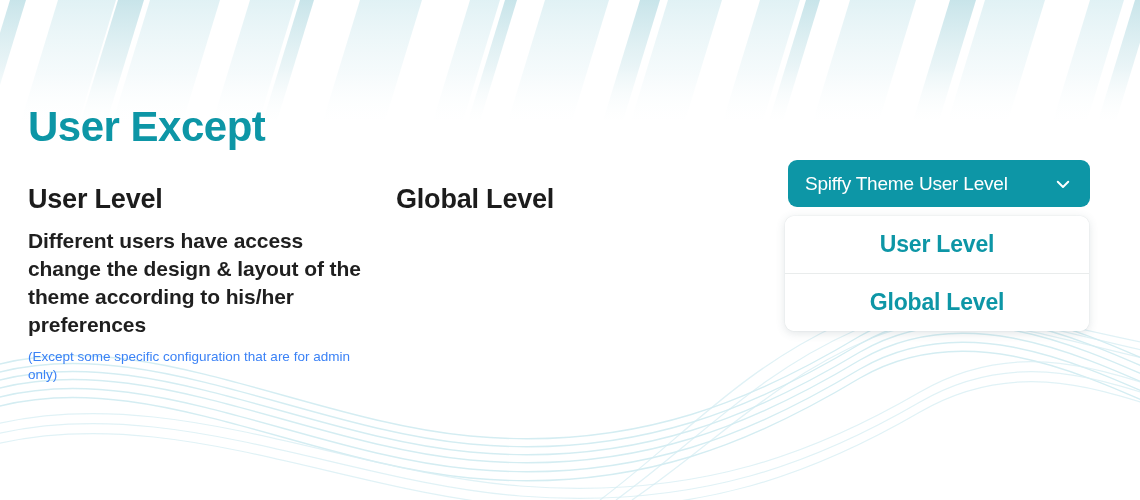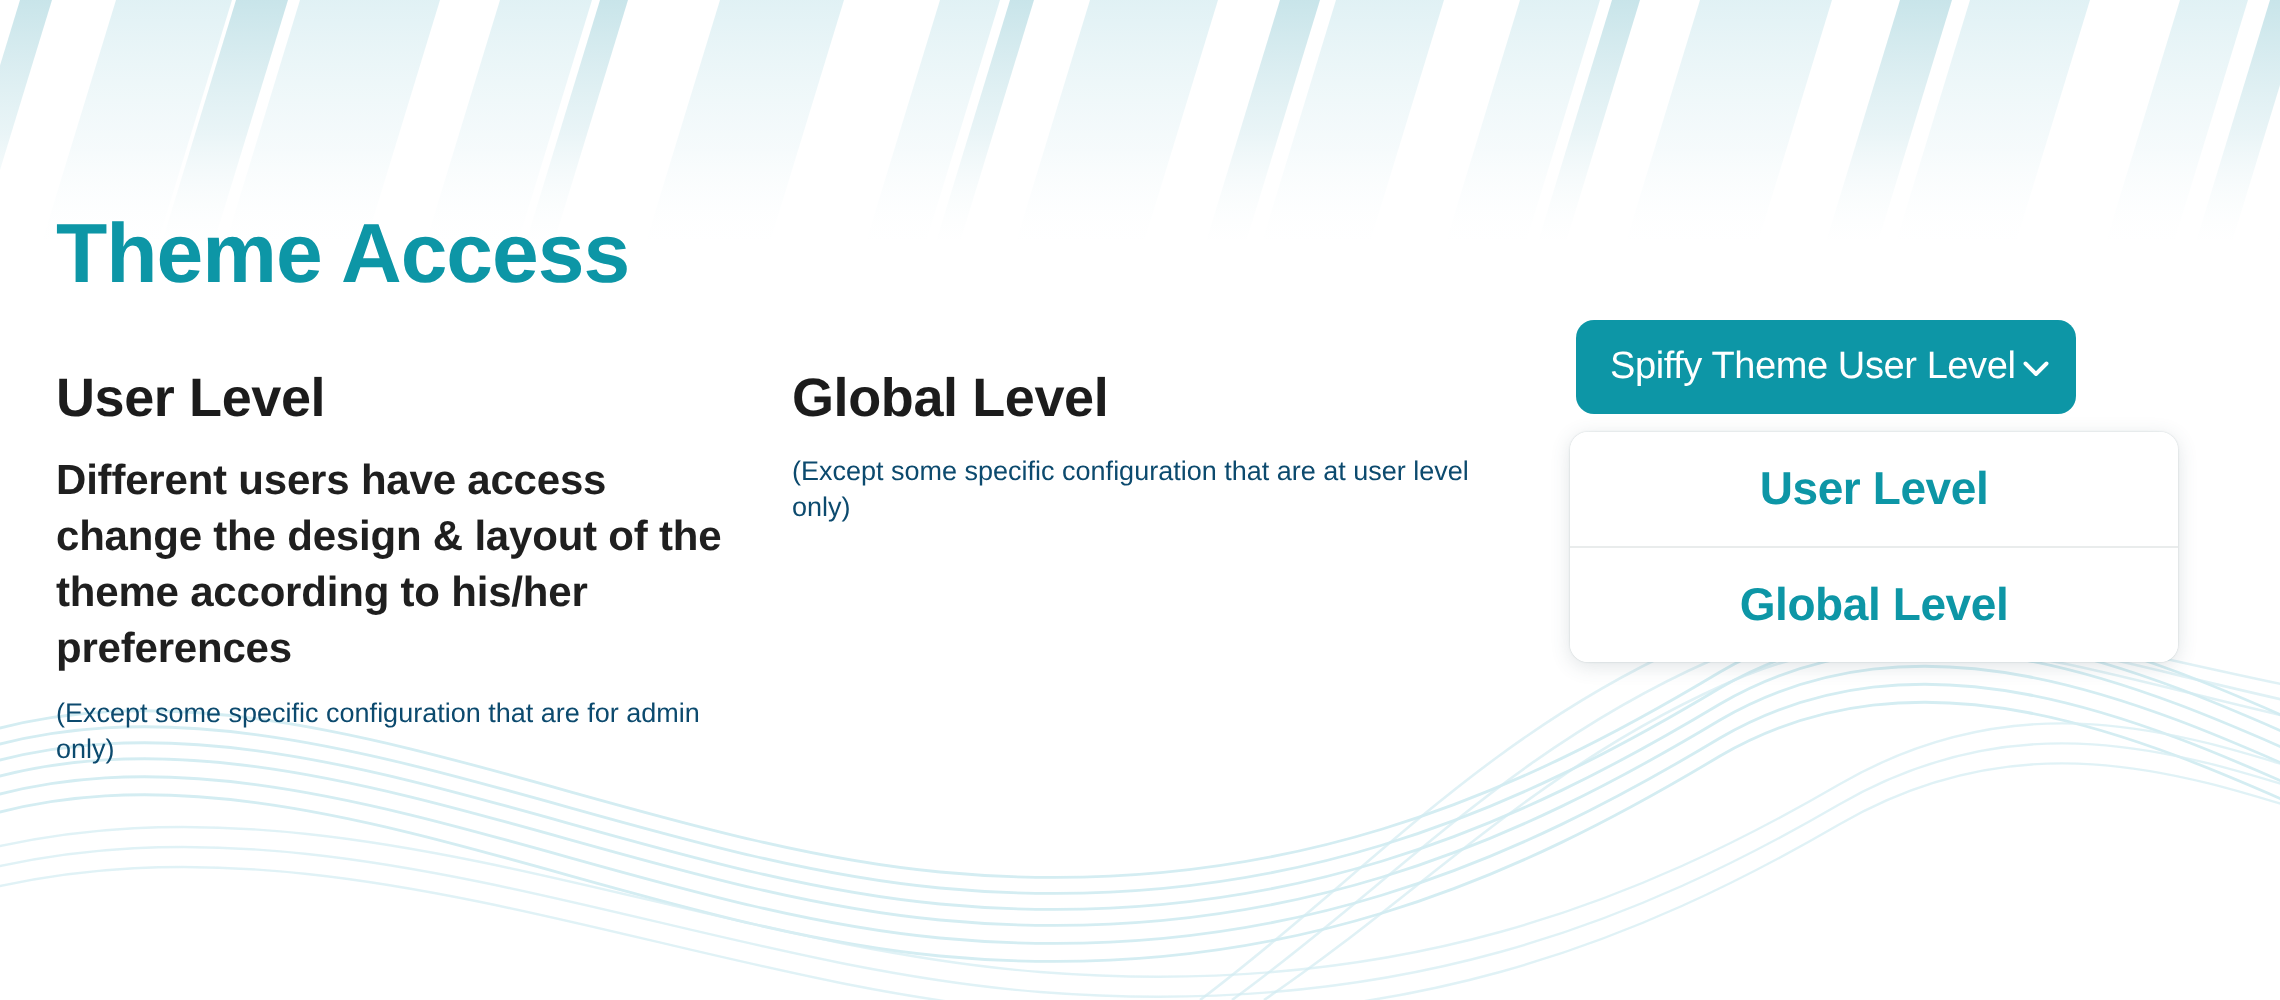--- a/index.html
+++ b/index.html
@@ -77,35 +77,35 @@
   .col-body {
     font-size: 21px;
     color: #1f1f1f;
     line-height: 1.34;
     margin: 0 0 8px 0;
     letter-spacing: -0.1px;
     font-weight: bold;
   }
   .col-note {
     font-size: 13.5px;
-    color: #0c4a6e;
+    color: #3b82f6;
     line-height: 1.33;
     margin: 0;
   }
 
   
   #dropdown {
     position: absolute;
     left: 785px;
     top: 160px;
     width: 304px;
   }
   #dropdown-button {
     box-sizing: border-box;
-    width: 250px;
+    width: 302px;
     margin-left: 3px;
     height: 47px;
     background: #0d96a6;
     border-radius: 9px;
     display: flex;
     align-items: center;
     justify-content: space-between;
     padding: 0 17px 0 17px;
     cursor: pointer;
     border: none;
@@ -216,31 +216,30 @@
         <path d="M616,200 C 696,142 756,74 856,30 C 946,-8 1030,26 1160,54"></path>
         <path d="M632,200 C 712,146 772,80 872,38 C 960,2 1042,36 1160,62"></path>
       </g>
     </svg>
   </div>
 
 </div>
 
 <div id="content">
 
-  <h1 class="page-title">Theme Access</h1>
+  <h1 class="page-title">User Except</h1>
 
   <div class="col col-user">
     <h2 class="col-heading">User Level</h2>
     <p class="col-body">Different users have access change the design &amp; layout of the theme according to his/her preferences</p>
     <p class="col-note">(Except some specific configuration that are for admin only)</p>
   </div>
 
   <div class="col col-global">
     <h2 class="col-heading">Global Level</h2>
-    <p class="col-note">(Except some specific configuration that are at user level only)</p>
   </div>
 
   <div id="dropdown">
 
     <div id="dropdown-button">
       <span id="dropdown-button-label">Spiffy Theme User Level</span>
       <span id="chevron-down-icon">
         <svg width="18" height="18" viewBox="0 0 24 24" fill="none" stroke="#ffffff" stroke-width="2.6" stroke-linecap="round" stroke-linejoin="round">
           <polyline points="5,9 12,16 19,9"></polyline>
         </svg>

